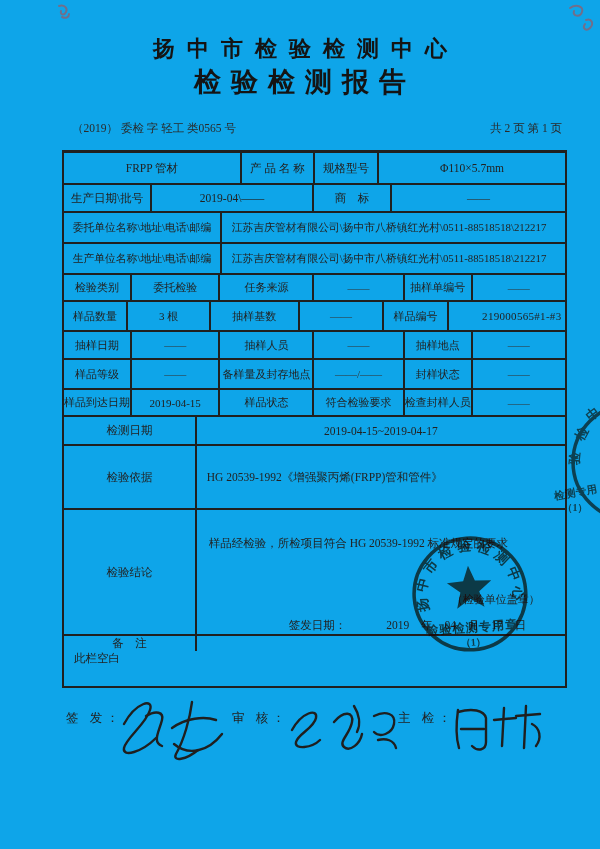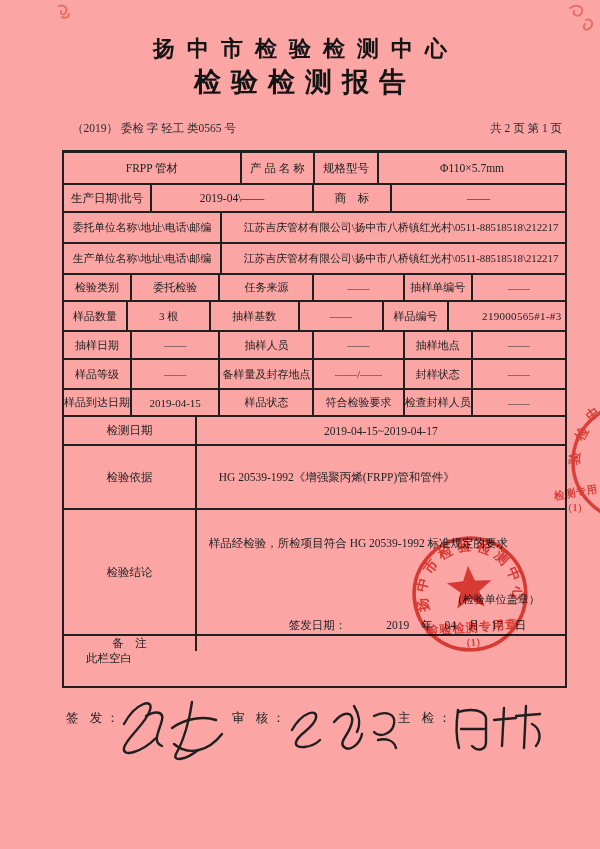--- a/index.html
+++ b/index.html
@@ -1,19 +1,19 @@
 <!DOCTYPE html>
 <html><head>
 <meta charset="utf-8">
 <style>
   html,body{margin:0;padding:0;}
   body{background:#ffffff;}
   .page{
     position:relative;width:600px;height:849px;overflow:hidden;
-    background:#fca5a5;color:#1e1e1e;
+    background:#0ea5e9;color:#1e1e1e;
     font-family:"Liberation Serif","DejaVu Serif",serif;
   }
   .org-title{
     position:absolute;top:34px;left:0;width:100%;text-align:center;
     font-size:22px;font-weight:bold;letter-spacing:12px;text-indent:12px;color:#141414;
   }
   .report-title{
     position:absolute;top:64px;left:0;width:100%;text-align:center;
     font-size:27px;font-weight:bold;letter-spacing:10px;text-indent:10px;color:#141414;
   }
@@ -27,21 +27,21 @@
     border:2px solid #202020;border-top-width:3px;box-sizing:content-box;
   }
   .tr{display:flex;border-bottom:2px solid #202020;}
   .tr:last-child{border-bottom:none;flex-direction:column;}
   .td{
     display:flex;align-items:center;justify-content:center;
     border-right:2px solid #202020;font-size:11.5px;color:#222;
     box-sizing:border-box;padding:0 3px;white-space:nowrap;
   }
   .td:last-child{border-right:none;}
-  .left{justify-content:flex-start;padding-left:22px;}
+  .left{justify-content:flex-start;padding-left:10px;}
   .fs10{font-size:10.8px;}
   .fs9{font-size:9.5px;letter-spacing:.3px;margin-left:30px;}
   .tr6 .td{font-size:11px;}
   .dash{color:#333;}
   
   .h30{height:30px}.h26{height:26px}.h29{height:29px}.h25{height:25px}
   .h28{height:28px}.h27{height:27px}.h62{height:62px}.h124{height:124px}.h50{height:50px}
   
   .w-a1{width:14.6%}.w-a2{width:35.5%}.w-a3{width:12.8%}.w-a4{width:37.1%}
   .w-b1{width:17.6%}.w-b2{width:32.3%}.w-b3{width:15.6%}.w-b4{width:34.5%}

